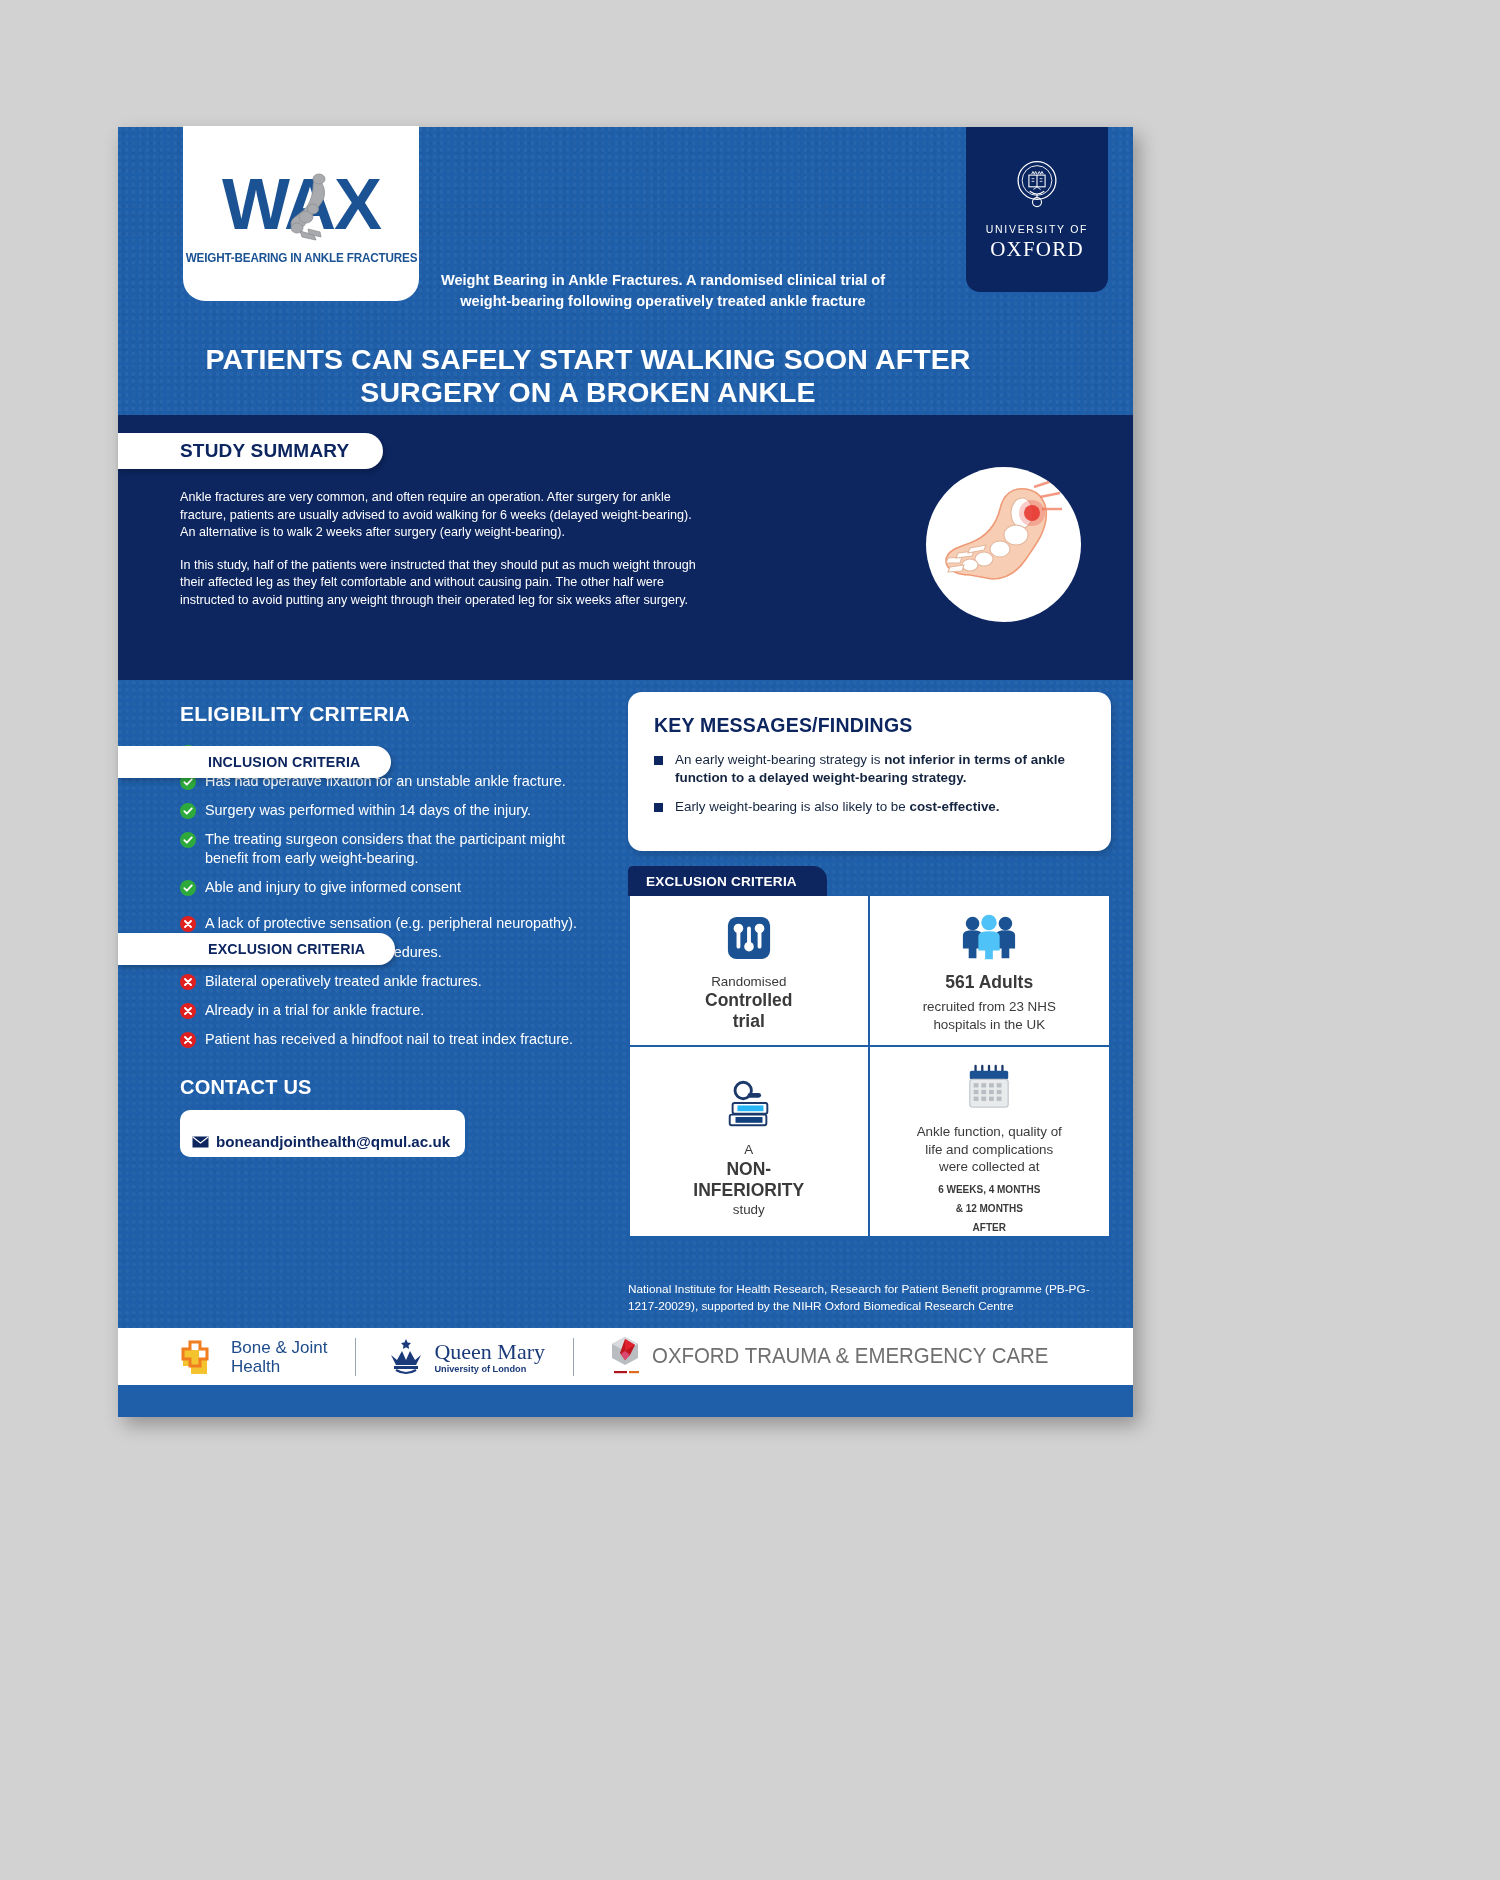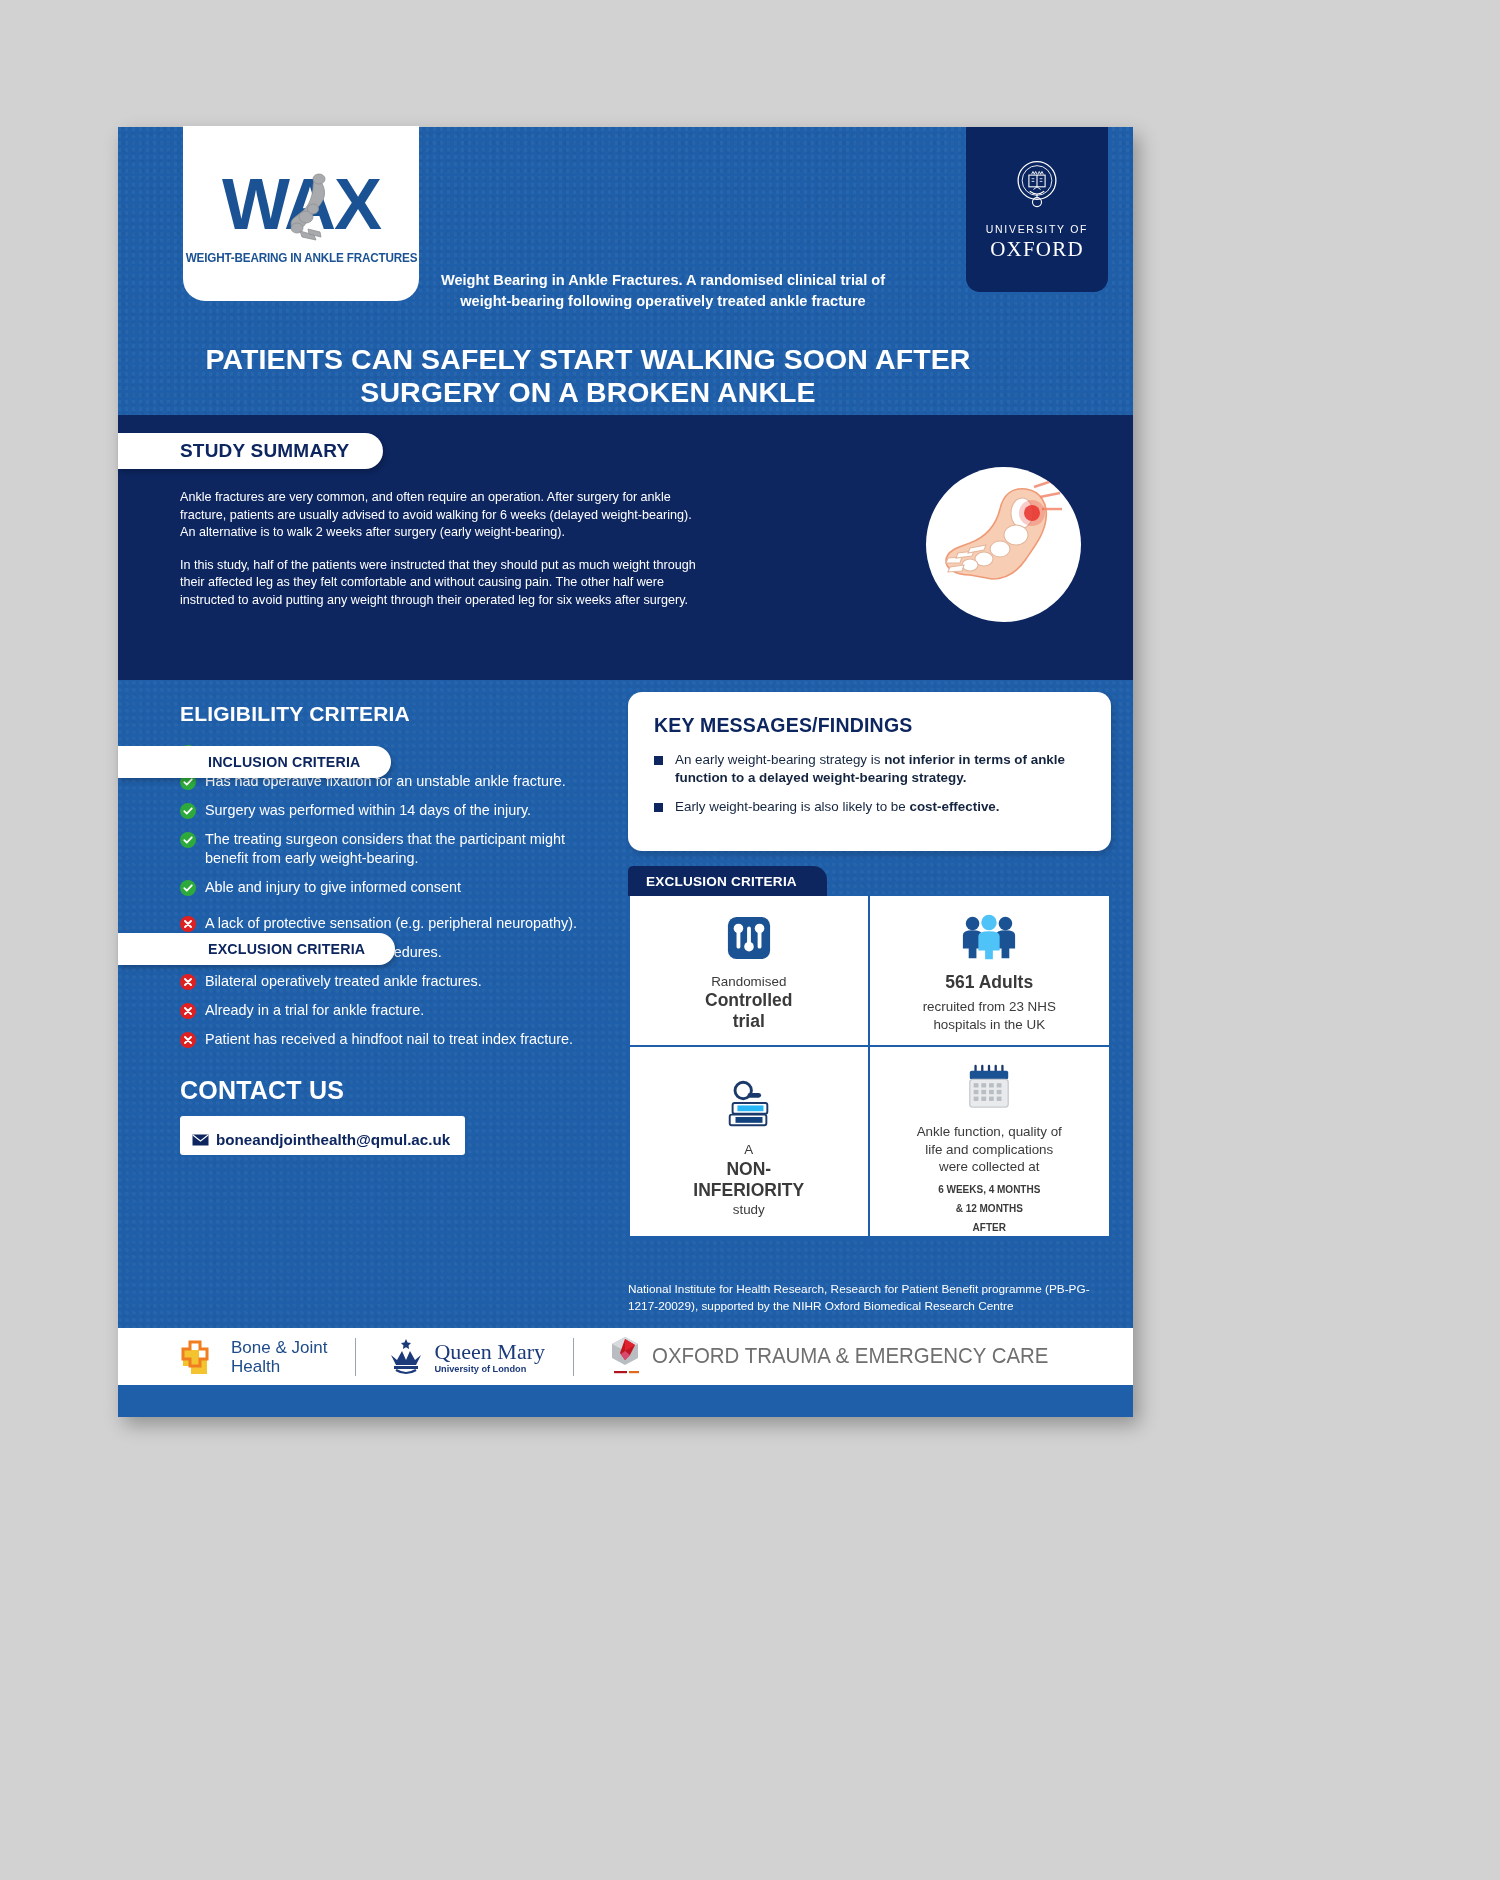--- a/index.html
+++ b/index.html
@@ -137,28 +137,28 @@
     display: flex; align-items: flex-start;
     margin-bottom: 10px;
     color: #ffffff; font-size: 14.4px; line-height: 19px;
   }
   .crit-item .bullet-ic {
     flex: 0 0 16px; width: 16px; height: 16px;
     margin-right: 9px; margin-top: 2px;
   }
 
   .contact-head {
-    color: #ffffff; font-size: 25px; font-weight: 800;
+    color: #ffffff; font-size: 20px; font-weight: 800;
     margin-left: 62px; margin-top: 27px; letter-spacing: 0.2px;
   }
   .email-box {
     margin-left: 62px; margin-top: 11px;
-    background: #ffffff; border-radius: 3px;
+    background: #ffffff; border-radius: 10px;
     display: inline-flex; align-items: center;
-    padding: 15px 15px 7px 12px;
+    padding: 23px 15px 7px 12px;
   }
   .email-box .env { width: 17px; height: 12px; margin-right: 7px; }
   .email-box span {
     color: #0d2660; font-size: 15.2px; font-weight: 700;
   }
 
   
   .key-card {
     position: absolute; left: 10px; top: 12px; right: 22px;
     background: #ffffff;

